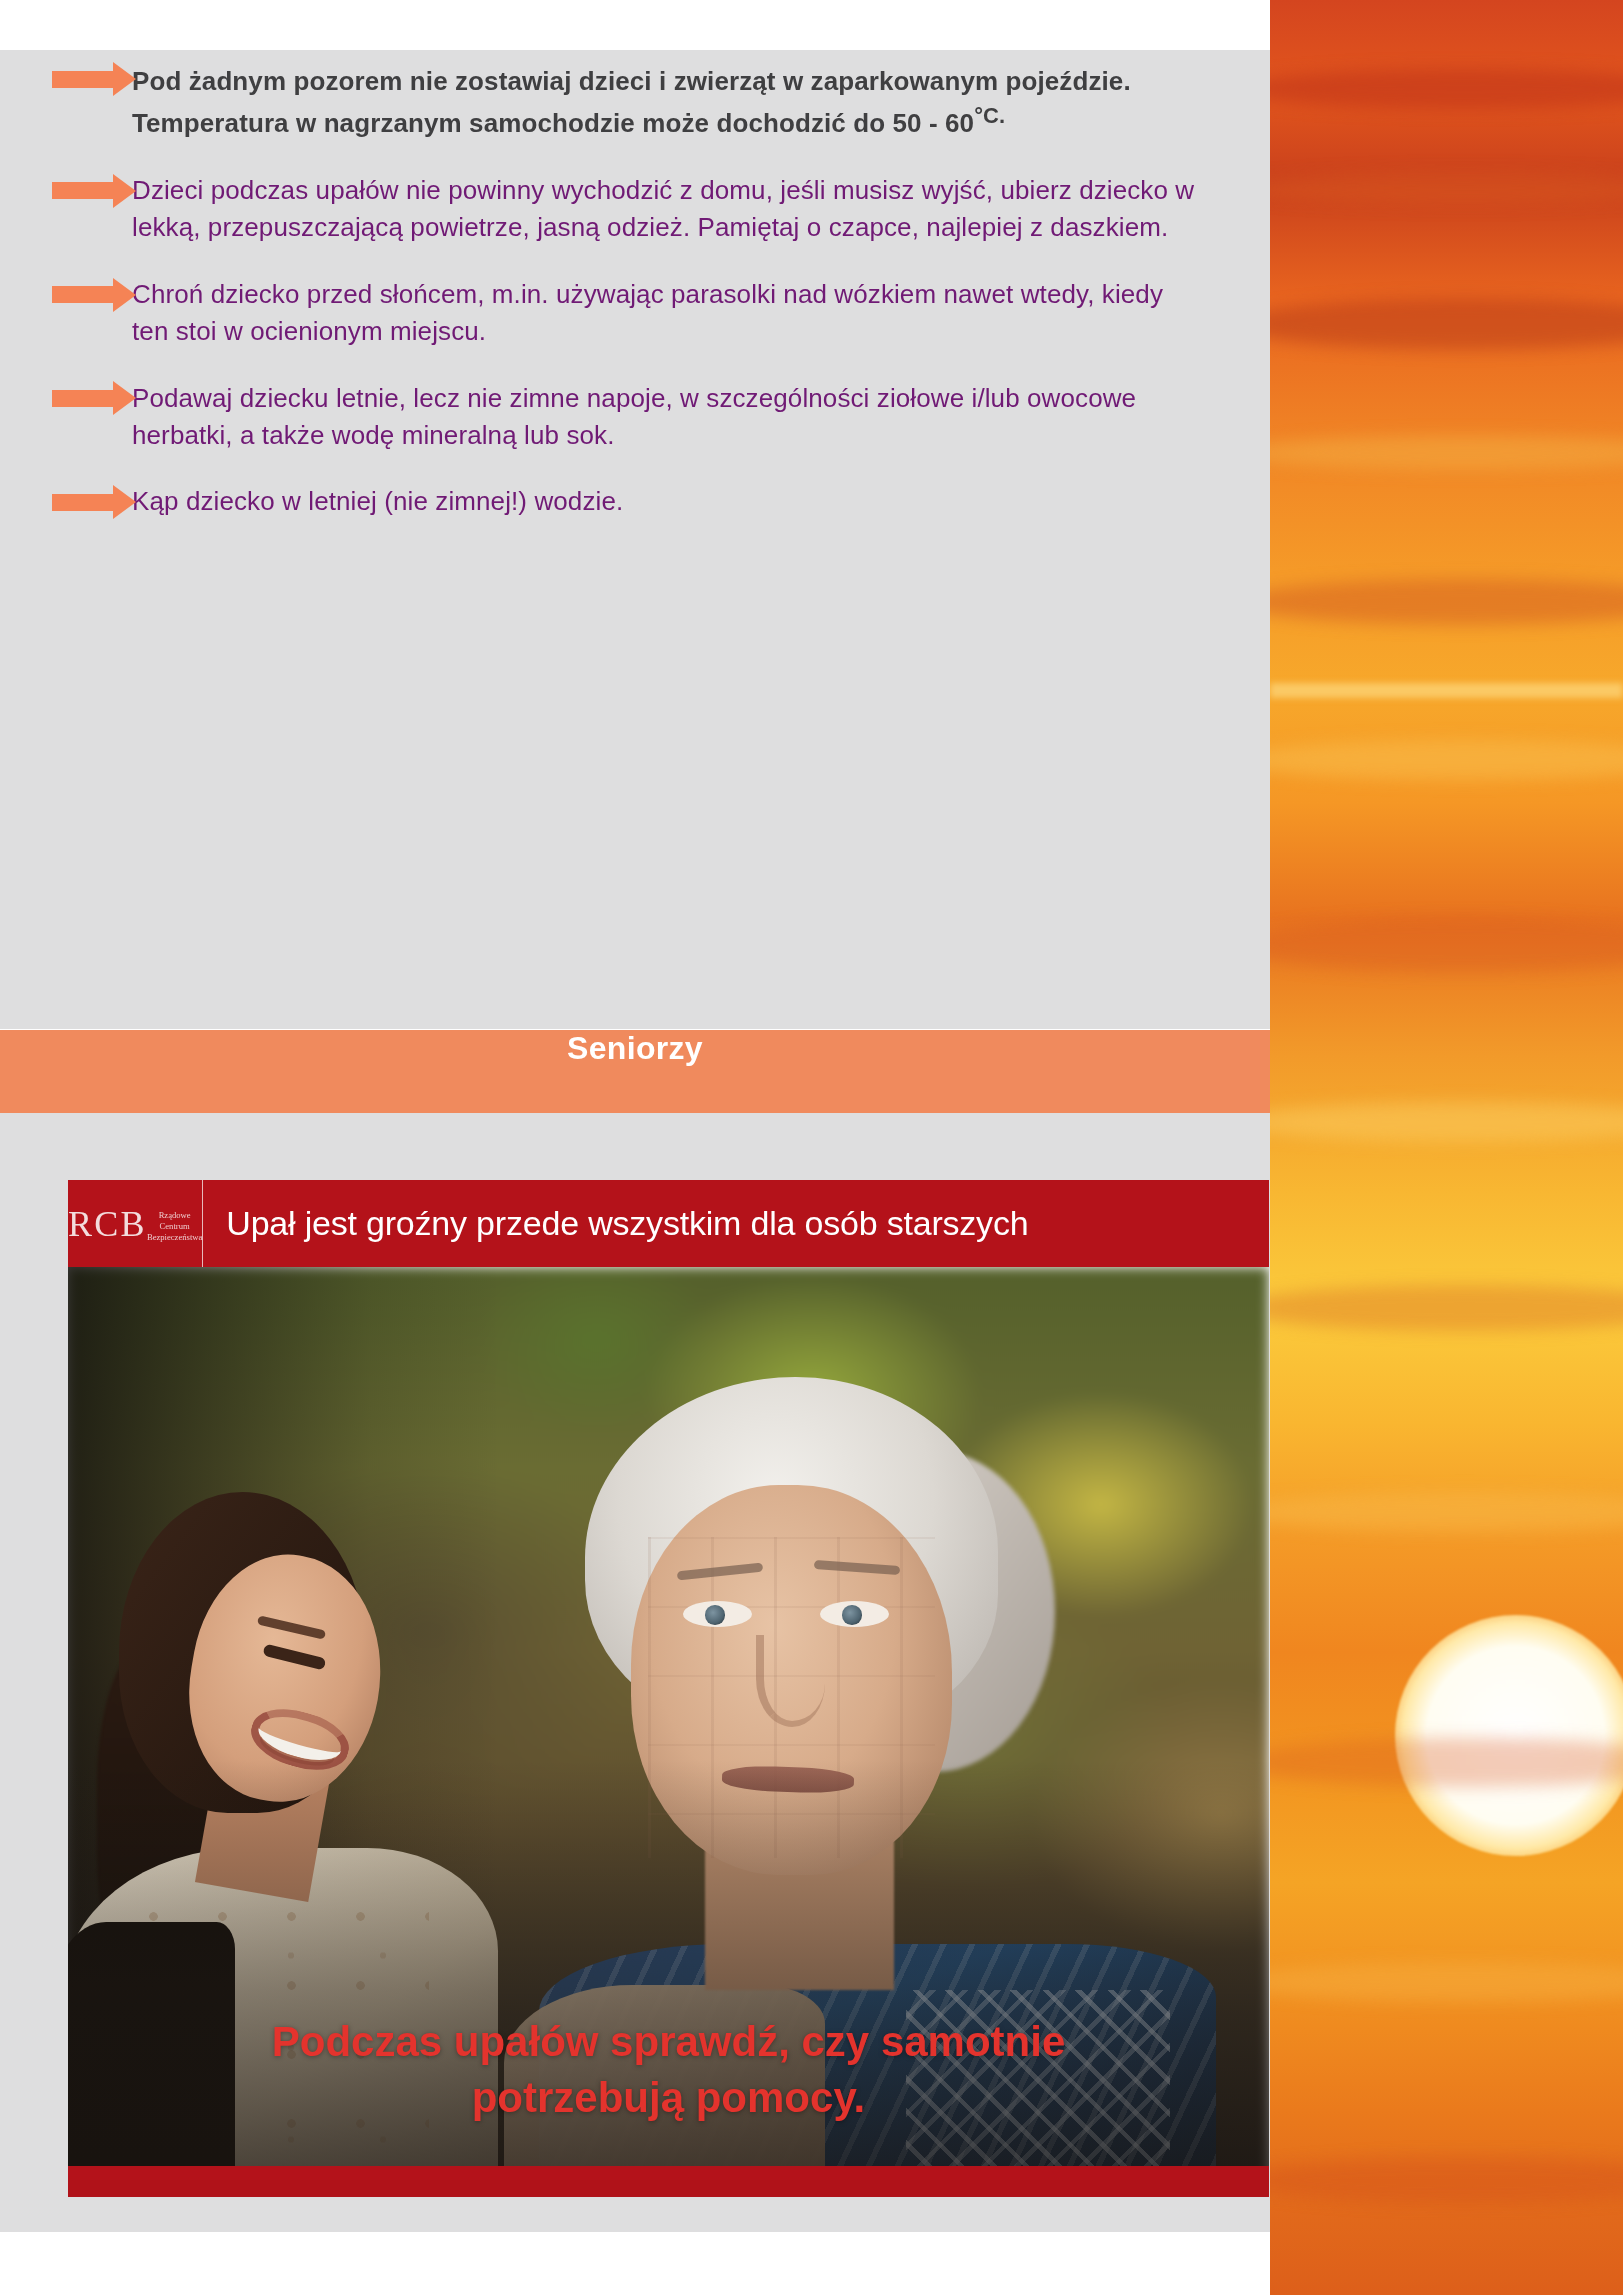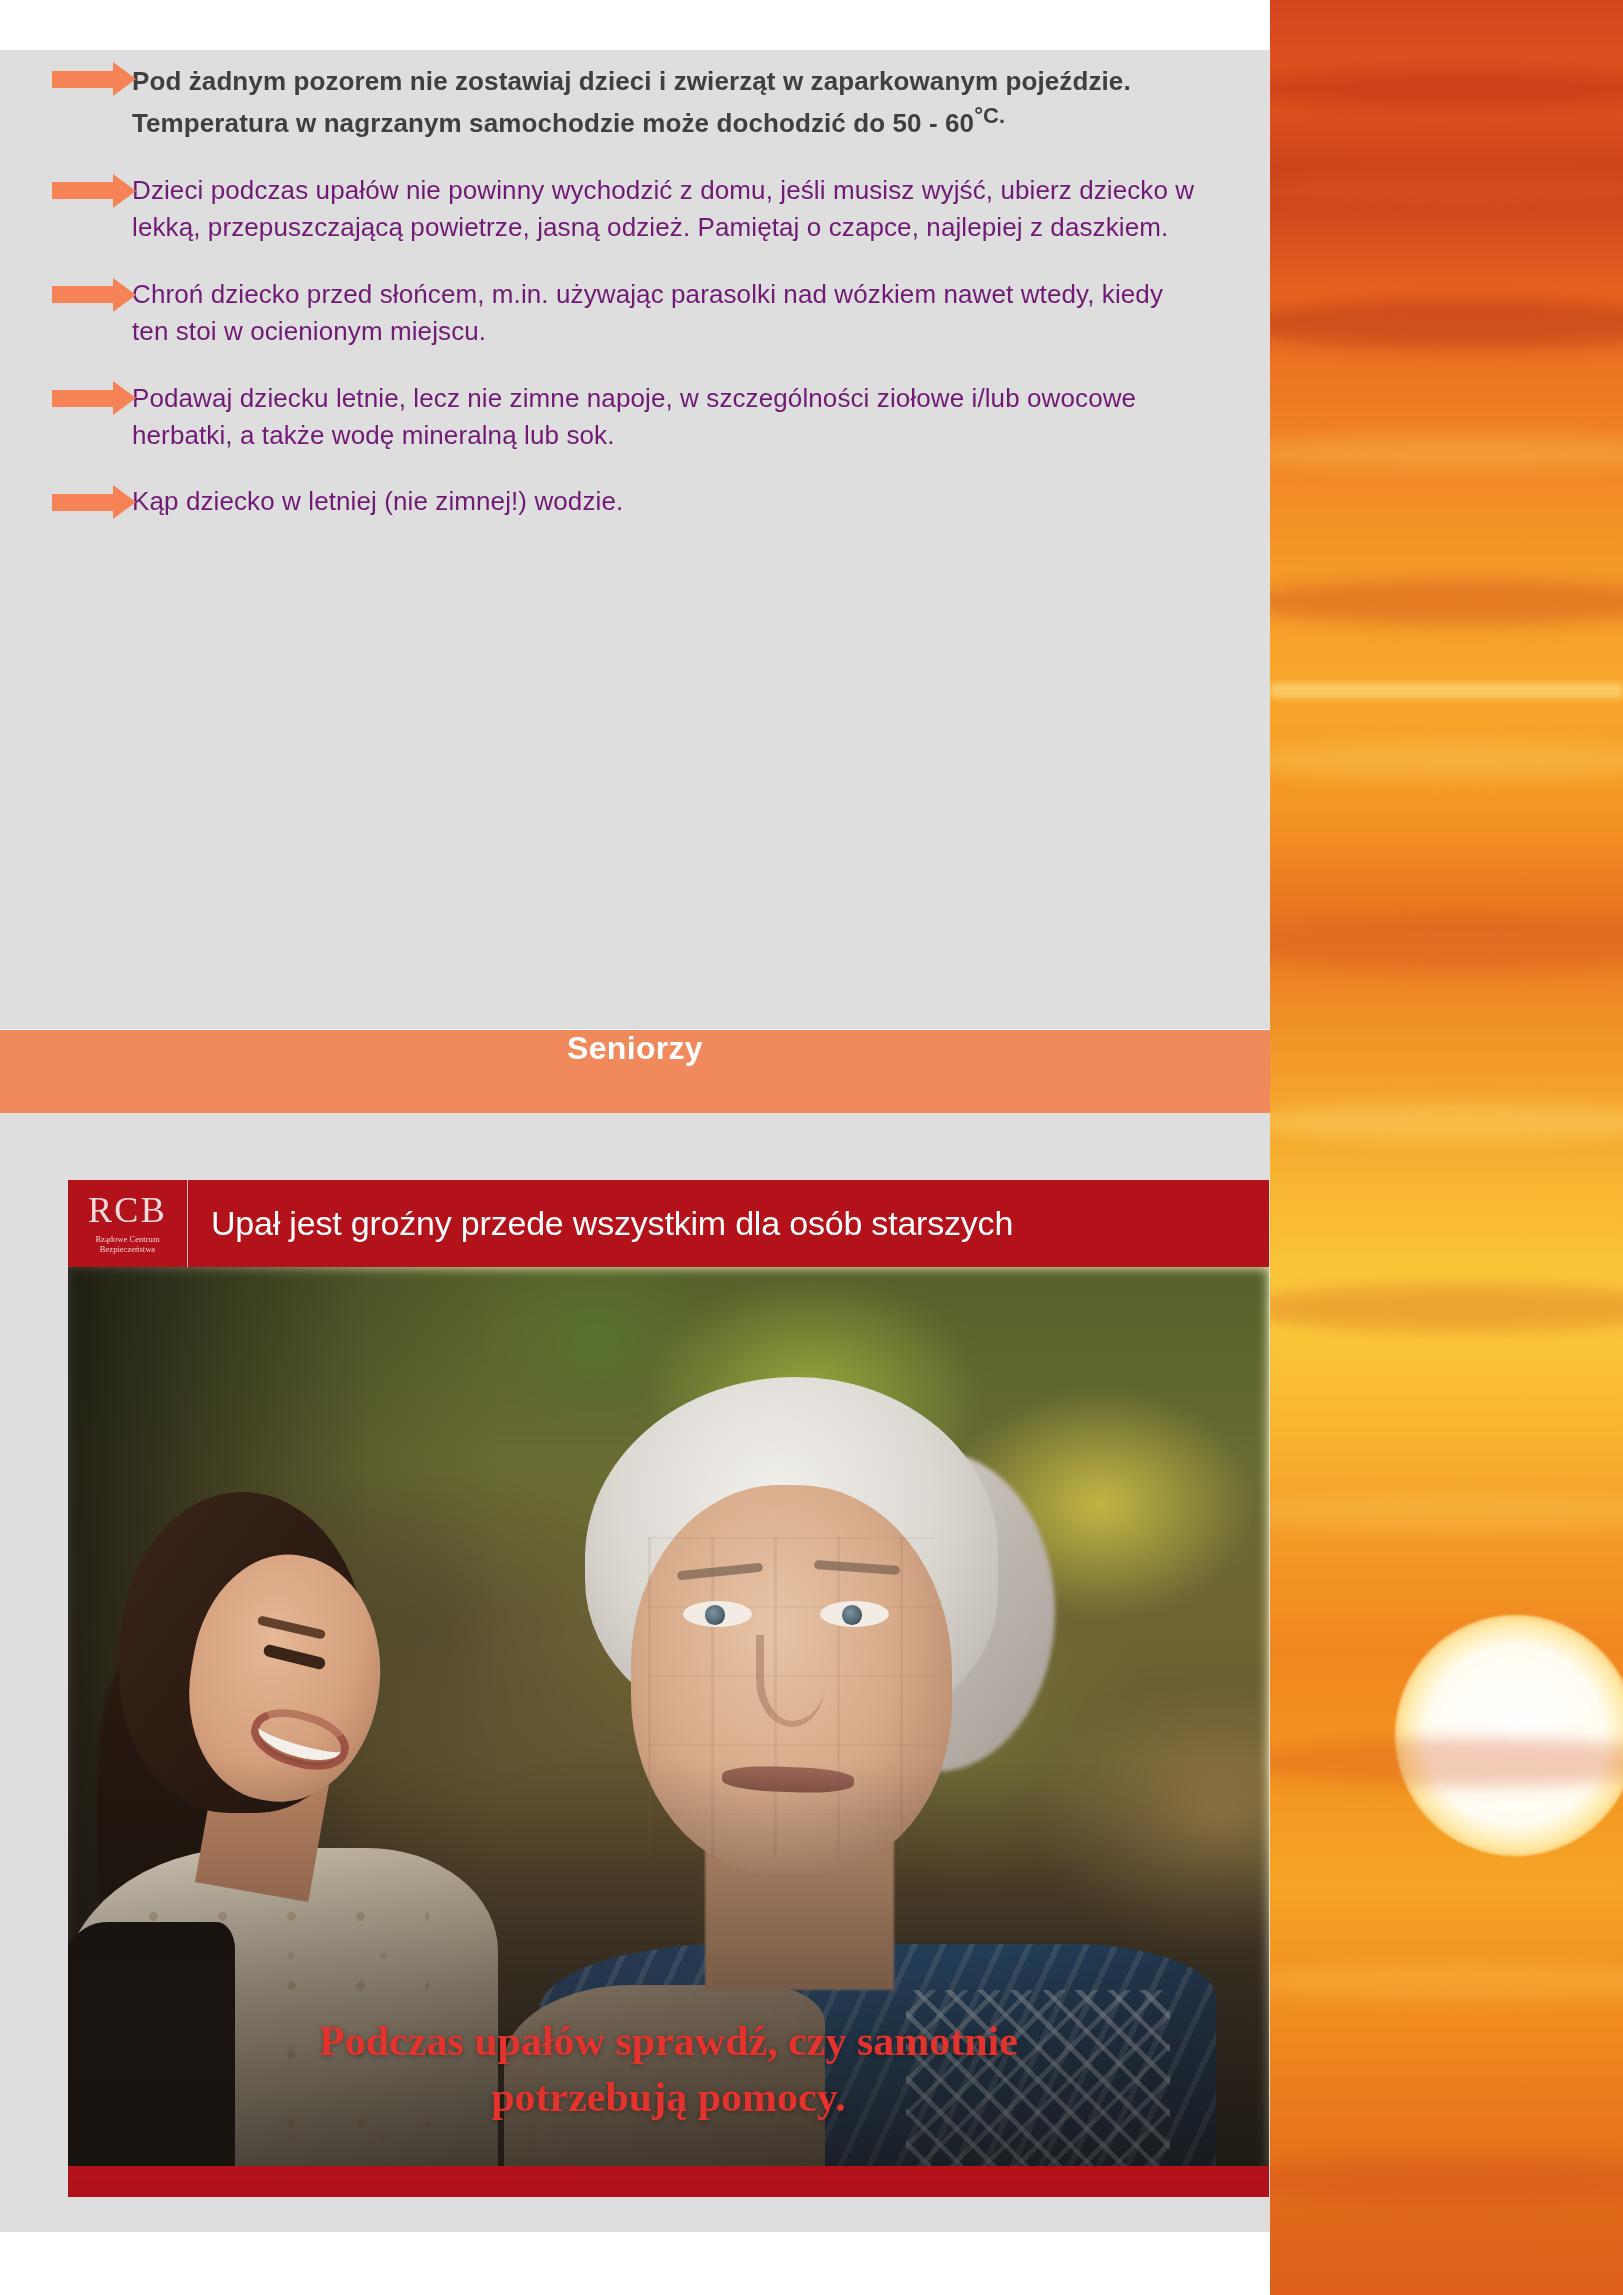--- a/index.html
+++ b/index.html
@@ -208,21 +208,21 @@
     height: 87px;
     background: #b4121a;
     display: flex;
     align-items: center;
   }
   .rcb-logo {
     flex: 0 0 120px;
     height: 100%;
     border-right: 1.7px solid #e8b9bb;
     display: flex;
-    flex-direction: column;
+    flex-direction: row;
     align-items: center;
     justify-content: center;
     color: #f3dcdd;
   }
   .rcb-logo .rcb-letters {
     font-family: "Liberation Serif", serif;
     font-size: 36px;
     letter-spacing: 2.3px;
     line-height: 1;
   }
@@ -243,22 +243,21 @@
     font-weight: normal;
     letter-spacing: -0.2px;
     white-space: nowrap;
   }
 
   .poster-photo {
     position: relative;
     width: 100%;
     height: 913px;
     overflow: hidden;
-    background: #fef9c3;
-    font-family: Liberation Serif, serif;
+    background: #ffffff;
   }
 
   
   .photo-bg {
     position: absolute;
     inset: 0;
     background:
       radial-gradient(ellipse 241px 172px at 62% 14%, rgba(150,170,60,0.95), rgba(150,170,60,0) 70%),
       radial-gradient(ellipse 218px 161px at 86% 26%, rgba(205,190,70,0.9), rgba(205,190,70,0) 70%),
       radial-gradient(ellipse 172px 138px at 44% 8%, rgba(90,115,45,0.95), rgba(90,115,45,0) 70%),

